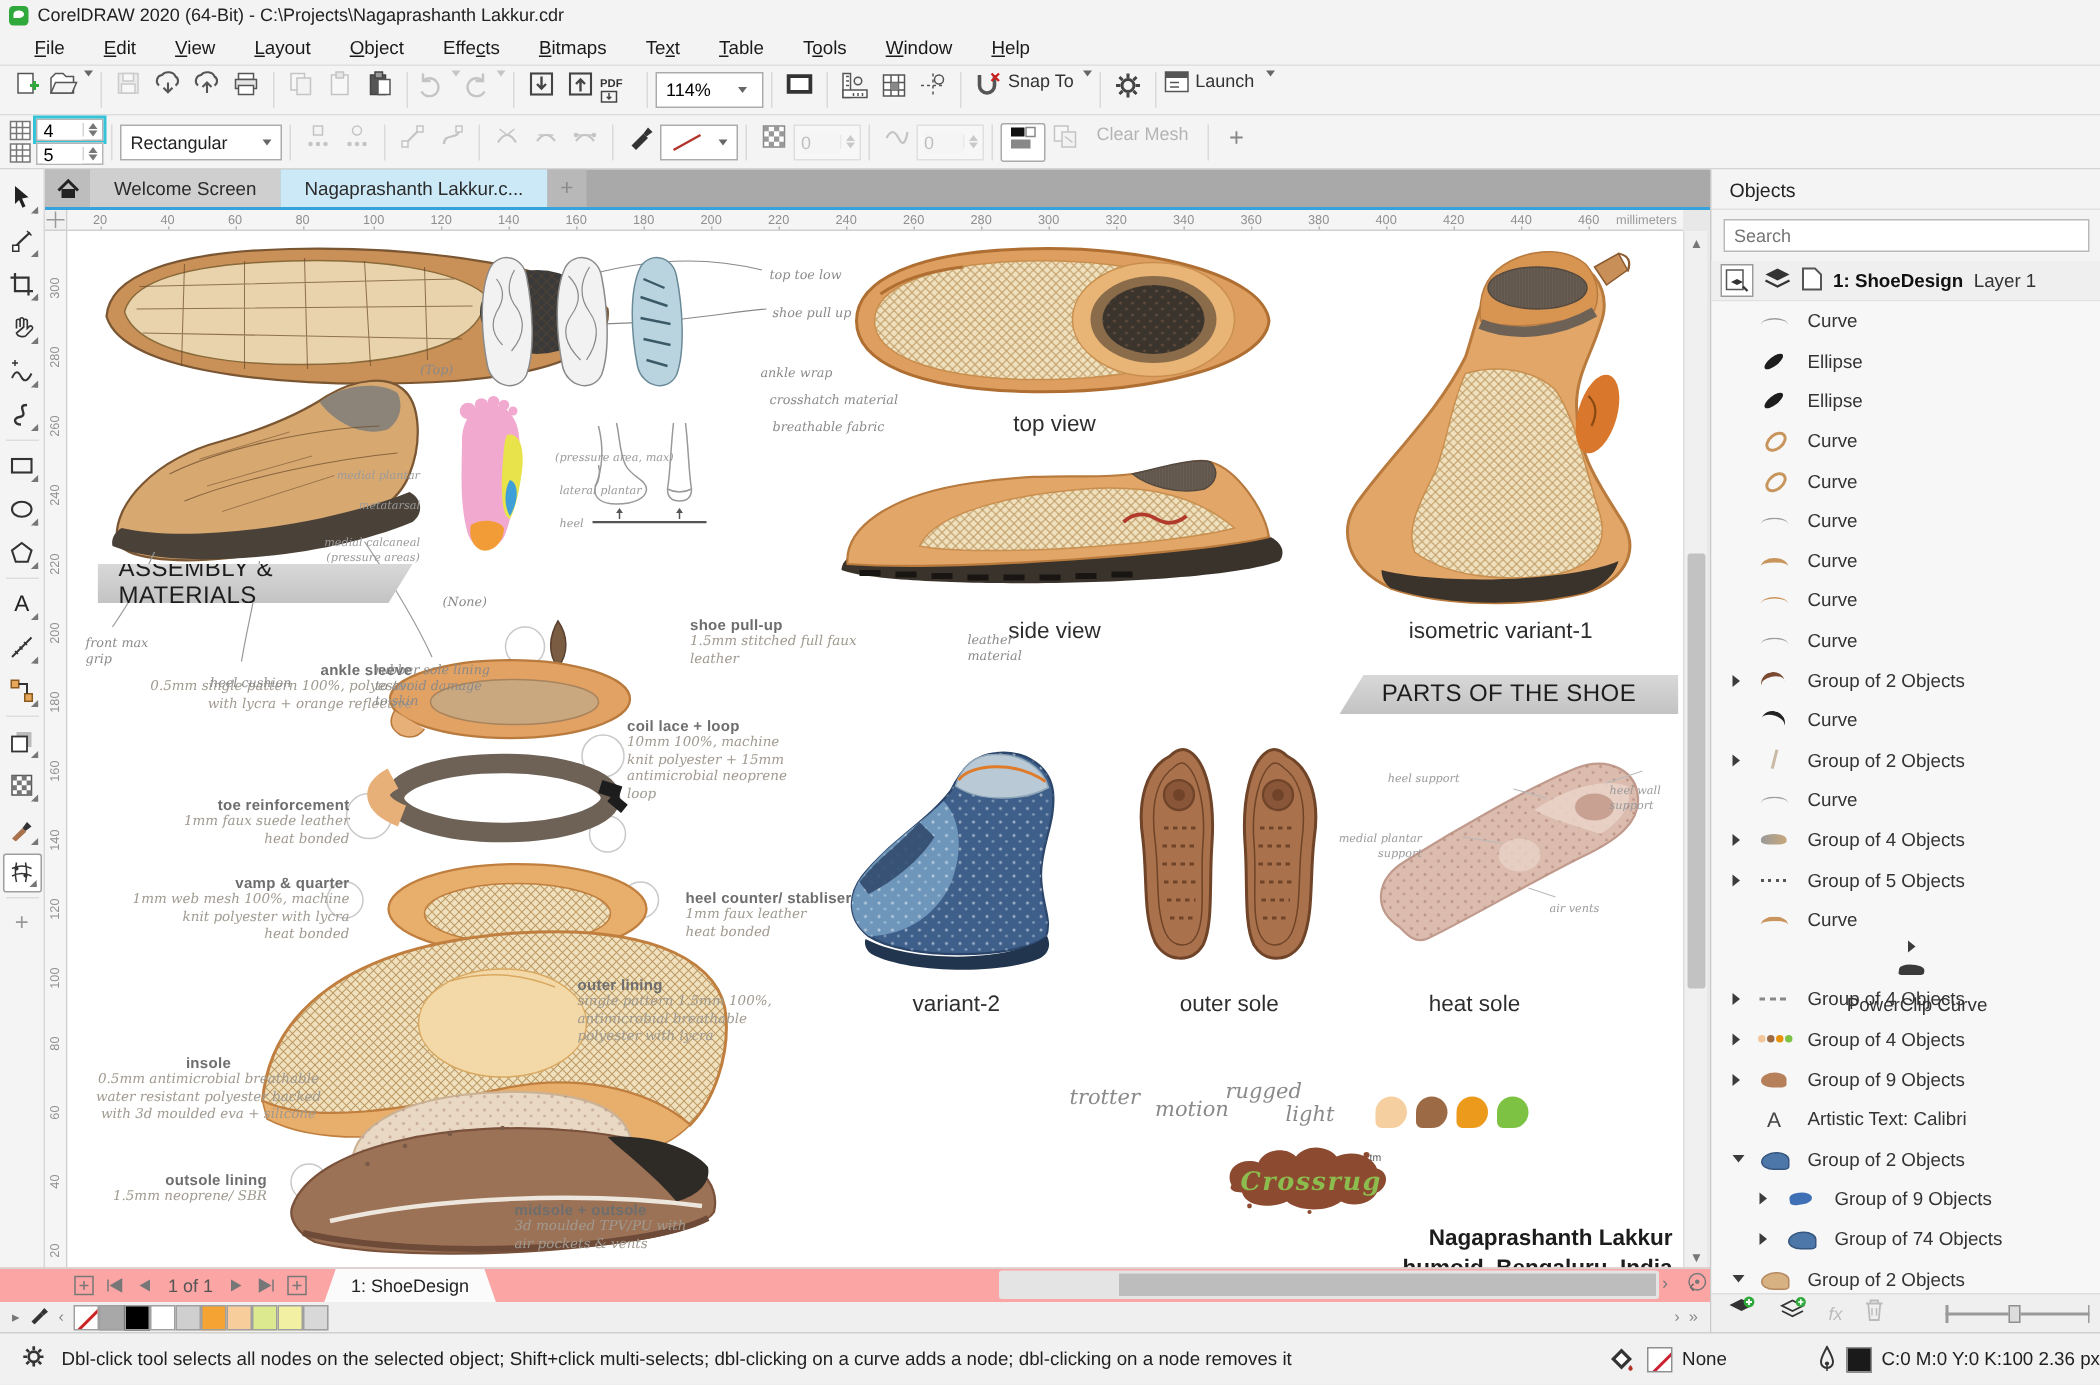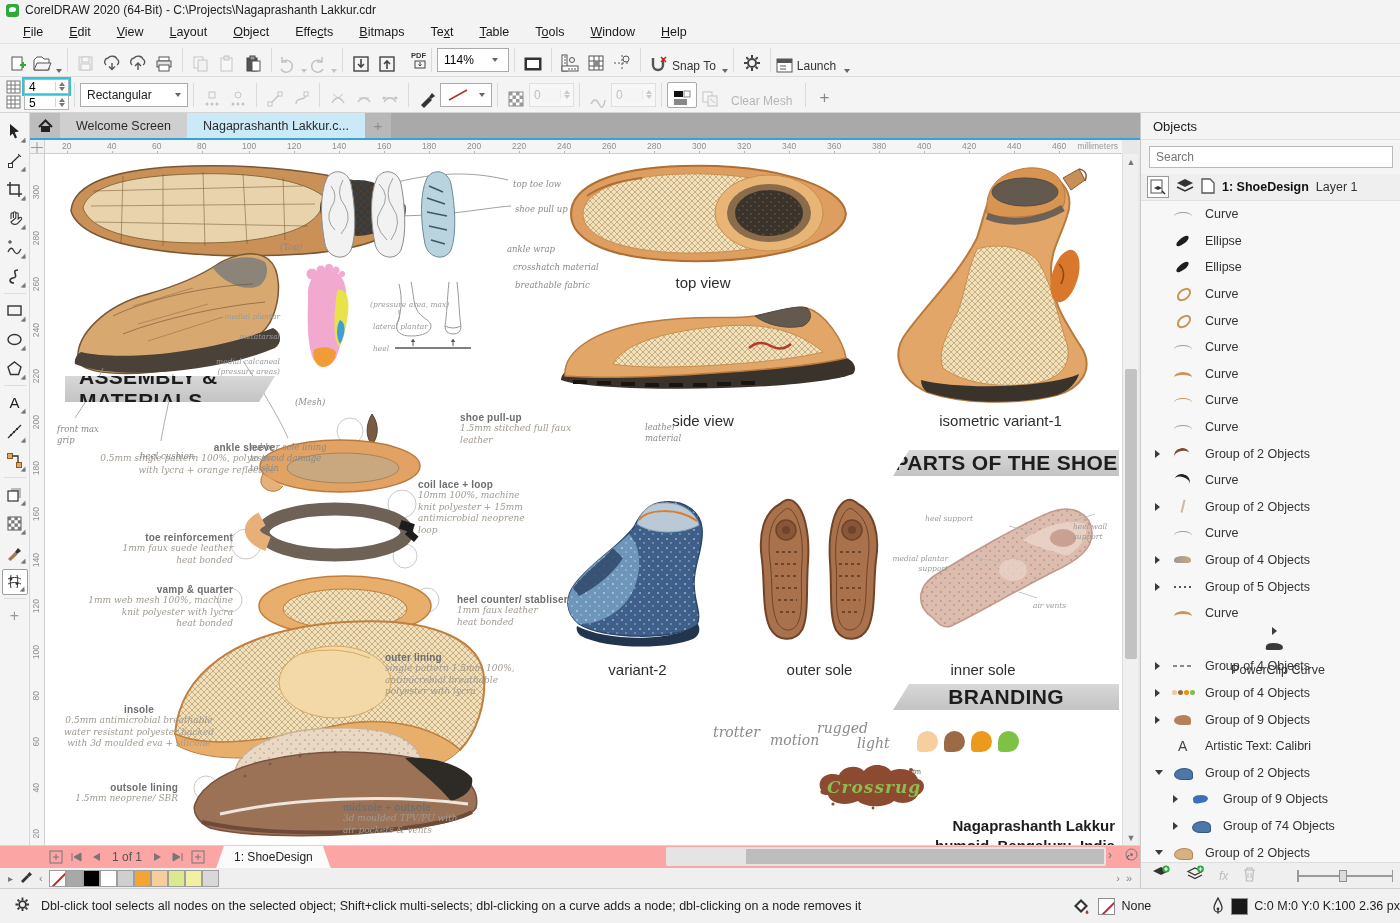--- a/index.html
+++ b/index.html
@@ -17,21 +17,21 @@
   #menubar { position:absolute; left:0; top:20px; width:1400px; height:23px; background:#f3f3f3;
              display:flex; align-items:center; padding-left:10px; font-size:12.5px; color:#1a1a1a; }
   .menu-item { padding:3px 13px; cursor:default; }
   .menu-item u { text-decoration:underline; }
 
   #toolbar { position:absolute; left:0; top:43px; width:1400px; height:34px; background:#f4f4f4;
              border-top:1px solid #e0e0e0; border-bottom:1px solid #dcdcdc;
              display:flex; align-items:center; padding-left:6px; }
   #propbar { position:absolute; left:0; top:77px; width:1400px; height:36px; background:#f4f4f4;
              border-bottom:1px solid #d5d5d5; display:flex; align-items:center; padding-left:4px; }
-  .tbtn { height:26px; min-width:26px; display:flex; align-items:flex-end; justify-content:center;
+  .tbtn { height:26px; min-width:26px; display:flex; align-items:flex-start; justify-content:center;
           border-radius:2px; color:#444; }
   .tbtn svg { display:block; }
   .dis { opacity:.33; }
   .vsep { width:1px; height:24px; background:#dadada; margin:0 5px; }
   .caret { width:0; height:0; border-left:3.5px solid transparent; border-right:3.5px solid transparent;
            border-top:4px solid #666; margin-left:4px; }
   .combo { display:flex; align-items:center; border:1px solid #ababab; background:#fff; height:24px;
            padding:0 6px; font-size:12px; color:#222; }
   .spin { display:flex; align-items:center; border:1px solid #b5b5b5; background:#fff; height:24px;
           font-size:12px; color:#222; padding-left:4px; }
@@ -74,21 +74,21 @@
   .tool.sel { background:#fff; border:1px solid #9e9e9e; }
   .tool .fly { position:absolute; right:2px; bottom:2px; width:0; height:0;
                border-left:3px solid transparent; border-top:3px solid transparent; border-bottom:3px solid #777;
                border-right:3px solid #777; transform:scale(.8); }
   .tsep { width:22px; height:1px; background:#ddd; margin:2px 0; }
 
   
   #canvas { position:absolute; left:45px; top:154px; width:1077px; height:691px; background:#ffffff;
             overflow:hidden; }
   .sec-header { position:absolute; height:26px; background:linear-gradient(#d8d8d8,#c3c3c3);
-                color:#1d1d1d; font-size:21px; font-weight:700; letter-spacing:.3px;
+                color:#1d1d1d; font-size:16px; font-weight:400; letter-spacing:.3px;
                 display:flex; align-items:center; }
   .sec-header.left-slab { clip-path:polygon(0 0,100% 0,calc(100% - 16px) 100%,0 100%); padding-left:14px; }
   .sec-header.right-slab { clip-path:polygon(16px 0,100% 0,100% 100%,0 100%); justify-content:center; }
   .view-label { position:absolute; font-size:15px; color:#2e2e2e; text-align:center; }
   .ann { position:absolute; font-size:10px; }
   .ann .ann-title { font-weight:700; color:#6e6e6e; font-size:10px; letter-spacing:.2px; }
   .ann .ann-desc { font-style:italic; color:#a09a90; font-family:"DejaVu Serif", serif; font-size:9px;
                    line-height:1.3; white-space:pre-line; }
   .handnote { position:absolute; font-size:8.5px; color:#8a8a8a; font-style:italic; white-space:pre-line;
               font-family:"DejaVu Serif", serif; line-height:1.25; }
@@ -766,23 +766,20 @@
     <path d="M22,70 v6 M62,70 v6" stroke="#555"></path>
     <path d="M20,72 l2,-3 2,3 M60,72 l2,-3 2,3" fill="#555" stroke="#555" stroke-width="0.5"></path>
   </svg>
 
   <div class="sec-header left-slab abs" style="left:20px;top:222px;width:210px">
       <span>ASSEMBLY &amp; MATERIALS</span>
     </div>
   <div class="sec-header right-slab abs" style="left:848px;top:296px;width:226px">
       <span>PARTS OF THE SHOE</span>
     </div>
-  <div class="sec-header right-slab abs" style="left:848px;top:530px;width:226px">
-      <span>BRANDING</span>
-    </div>
 
   <svg class="abs" style="left:105px;top:250px" width="372" height="438">
     <g fill="none" stroke="#c9c9c9">
       <circle cx="200" cy="27" r="13"></circle>
         <circle cx="160" cy="63" r="15"></circle>
         <circle cx="252" cy="100" r="14"></circle>
       <circle cx="96" cy="140" r="15"></circle>
         <circle cx="255" cy="152" r="12"></circle>
         <circle cx="80" cy="196" r="12"></circle>
       <circle cx="277" cy="196" r="12"></circle>
@@ -903,21 +900,21 @@
 
   <div id="credit" class="abs" style="left:870px;top:662px;width:200px">
     <div>Nagaprashanth Lakkur</div>
     <div>humoid, Bengaluru, India</div>
   </div>
 <div class="view-label" style="left: 608px; top: 120px; width: 100px;">top view</div>
     <div class="view-label" style="left: 608px; top: 258px; width: 100px;">side view</div>
     <div class="view-label" style="left: 878px; top: 258px; width: 155px;">isometric variant-1</div>
     <div class="view-label" style="left: 545px; top: 507px; width: 95px;">variant-2</div>
     <div class="view-label" style="left: 722px; top: 507px; width: 105px;">outer sole</div>
-    <div class="view-label" style="left: 888px; top: 507px; width: 100px;">inner sole</div>
+    <div class="view-label" style="left: 888px; top: 507px; width: 100px;">heat sole</div>
     <div class="ann" style="left: 415px; top: 258px; width: 135px; text-align: left;">
       <div class="ann-title">shoe pull-up</div>
       <div class="ann-desc">1.5mm stitched full faux
 leather</div>
     </div>
     <div class="ann" style="left: 55px; top: 288px; width: 175px; text-align: right;">
       <div class="ann-title">ankle sleeve</div>
       <div class="ann-desc">0.5mm single pattern 100%, polyester
 with lycra + orange reflective</div>
     </div>
@@ -970,21 +967,21 @@
     <div class="footnote" style="left: 848px; top: 360px; width: 80px; text-align: right;">heel support</div>
     <div class="footnote" style="left: 818px; top: 400px; width: 85px; text-align: right;">medial plantar
 support</div>
     <div class="footnote" style="left: 988px; top: 447px; width: 55px; text-align: left;">air vents</div>
     <div class="handnote" style="left: 468px; top: 25px;">top toe low</div>
     <div class="handnote" style="left: 470px; top: 50px;">shoe pull up</div>
     <div class="handnote" style="left: 235px; top: 88px;">(Top)</div>
     <div class="handnote" style="left: 462px; top: 90px;">ankle wrap</div>
     <div class="handnote" style="left: 468px; top: 108px;">crosshatch material</div>
     <div class="handnote" style="left: 470px; top: 126px;">breathable fabric</div>
-    <div class="handnote" style="left: 250px; top: 243px;">(Mesh)</div>
+    <div class="handnote" style="left: 250px; top: 243px;">(None)</div>
     <div class="handnote" style="left: 12px; top: 270px;">front max
 grip</div>
     <div class="handnote" style="left: 95px; top: 297px;">heel cushion</div>
     <div class="handnote" style="left: 205px; top: 288px;">rubber sole lining
 to avoid damage
 to skin</div>
     <div class="handnote" style="left: 600px; top: 268px;">leather
 material</div>
     <div class="footnote" style="left: 150px; top: 158px; width: 85px; text-align: right;">medial plantar</div>
     <div class="footnote" style="left: 155px; top: 178px; width: 80px; text-align: right;">metatarsal</div>

